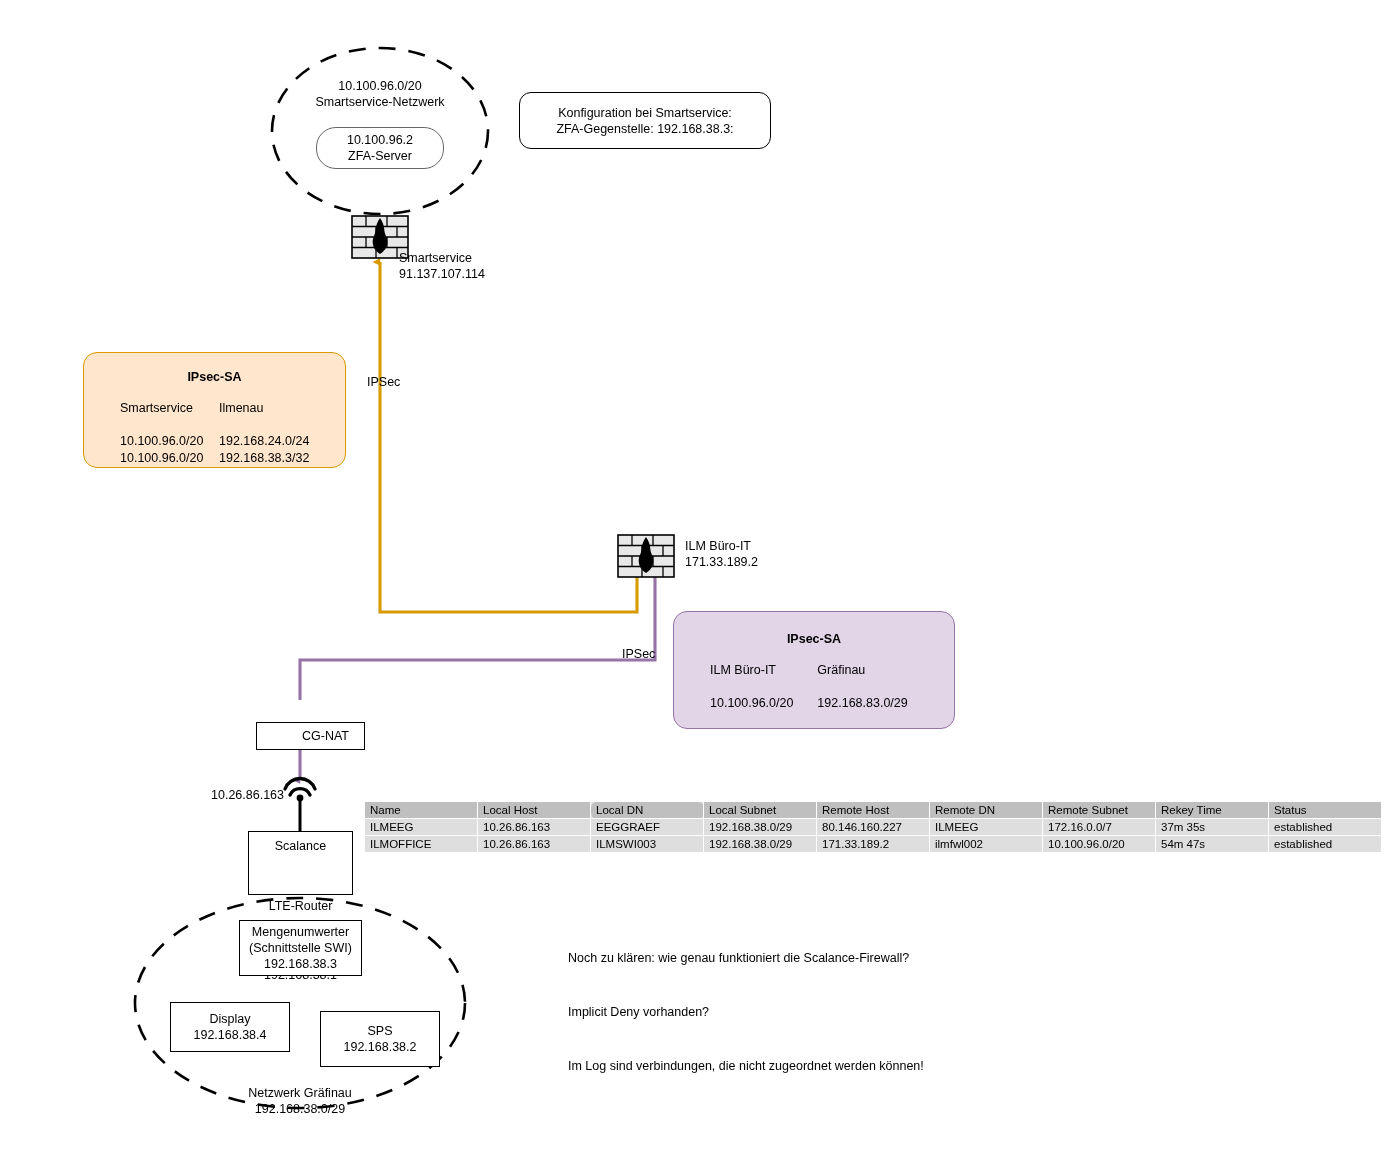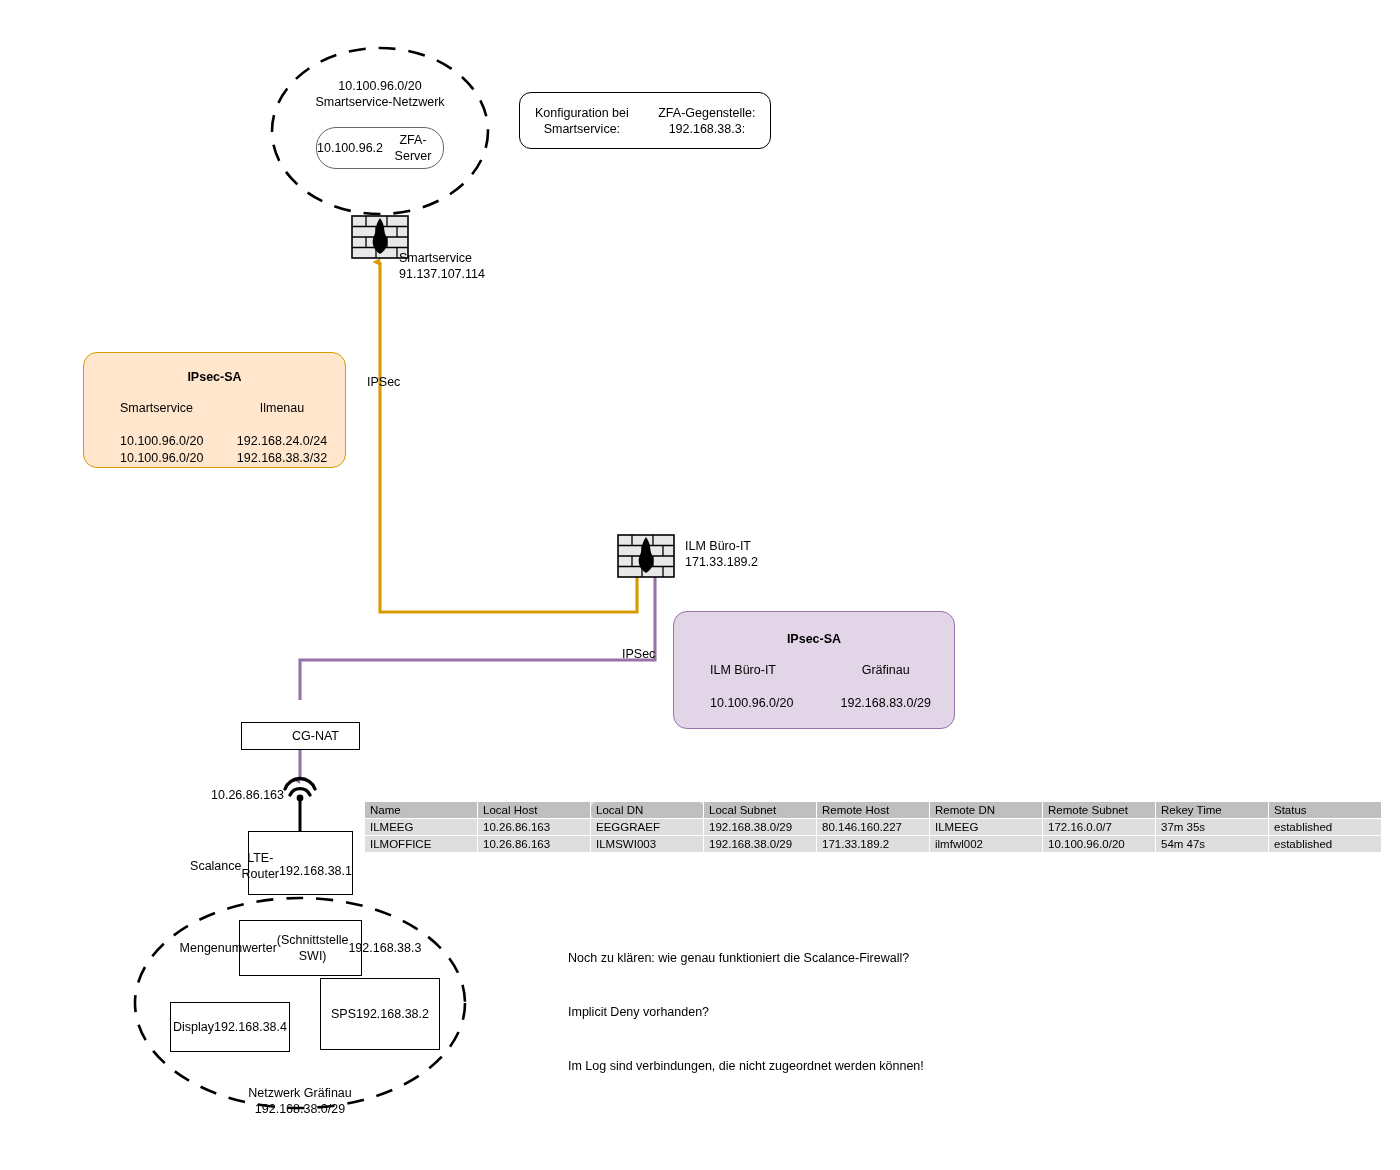--- a/index.html
+++ b/index.html
@@ -19,21 +19,21 @@
     background: #ffffff;
   }
 
   
   .node-box {
     position: absolute;
     box-sizing: border-box;
     background: #ffffff;
     border: 1.3px solid #000000;
     display: flex;
-    flex-direction: row;
+    flex-direction: column;
     align-items: center;
     justify-content: center;
     text-align: center;
     font-size: 12.5px;
     line-height: 16px;
     color: #000000;
   }
   .node-box.rounded {
     border-radius: 20px;
     border: 1.3px solid #666666;
@@ -65,21 +65,21 @@
     font-weight: bold;
     font-size: 12.5px;
     margin-bottom: 14px;
   }
   .sa-cols {
     display: flex;
     padding-left: 36px;
   }
   .sa-col { }
   .sa-col.c1 { width: 110px; }
-  .sa-col.c2 { width: 140px; text-align: center; }
+  .sa-col.c2 { width: 140px; }
   .sa-head { margin-bottom: 16px; }
   .sa-row { white-space: nowrap; }
 
   
   .free-text {
     position: absolute;
     font-size: 12.5px;
     line-height: 16px;
     white-space: nowrap;
     color: #000000;
@@ -245,44 +245,44 @@
     <div class="sa-cols">
       <div class="sa-col c1 sa-head">ILM Büro-IT</div>
       <div class="sa-col c2 sa-head">Gräfinau</div>
     </div>
     <div class="sa-cols">
       <div class="sa-col c1 sa-row">10.100.96.0/20</div>
       <div class="sa-col c2 sa-row">192.168.83.0/29</div>
     </div>
   </div>
 
-  <div class="node-box" style="left:241px; top:722px; width:119px; height:28px;padding-left:30px;">
+  <div class="node-box" style="left:256px; top:722px; width:109px; height:28px;padding-left:30px;">
     <div>CG-NAT</div>
   </div>
 
   <div class="free-text" style="left:211px; top:787px;">10.26.86.163</div>
 
-  <div class="node-box" style="left:248px; top:831px; width:105px; height:64px; justify-content:flex-end; padding-top:6px;">
+  <div class="node-box" style="left:248px; top:831px; width:105px; height:64px; justify-content:flex-start; padding-top:6px;gap:44px;">
     <div>Scalance</div>
     <div>LTE-Router</div>
     <div style="margin-top:9px;">192.168.38.1</div>
   </div>
 
   <div class="node-box" style="left:239px; top:920px; width:123px; height:56px;">
     <div>Mengenumwerter</div>
     <div>(Schnittstelle SWI)</div>
     <div>192.168.38.3</div>
   </div>
 
   <div class="node-box" style="left:170px; top:1002px; width:120px; height:50px;">
     <div>Display</div>
     <div>192.168.38.4</div>
   </div>
 
-  <div class="node-box" style="left:320px; top:978px; width:120px; height:72px;">
+  <div class="node-box" style="left:320px; top:1011px; width:120px; height:56px;">
     <div>SPS</div>
     <div>192.168.38.2</div>
   </div>
 
   <div class="free-text c" style="left:200px; top:1085px; width:200px;">
     <div>Netzwerk Gräfinau</div>
     <div>192.168.38.0/29</div>
   </div>
 
   <table class="ipsec-table" style="left:364px; top:801px;">

